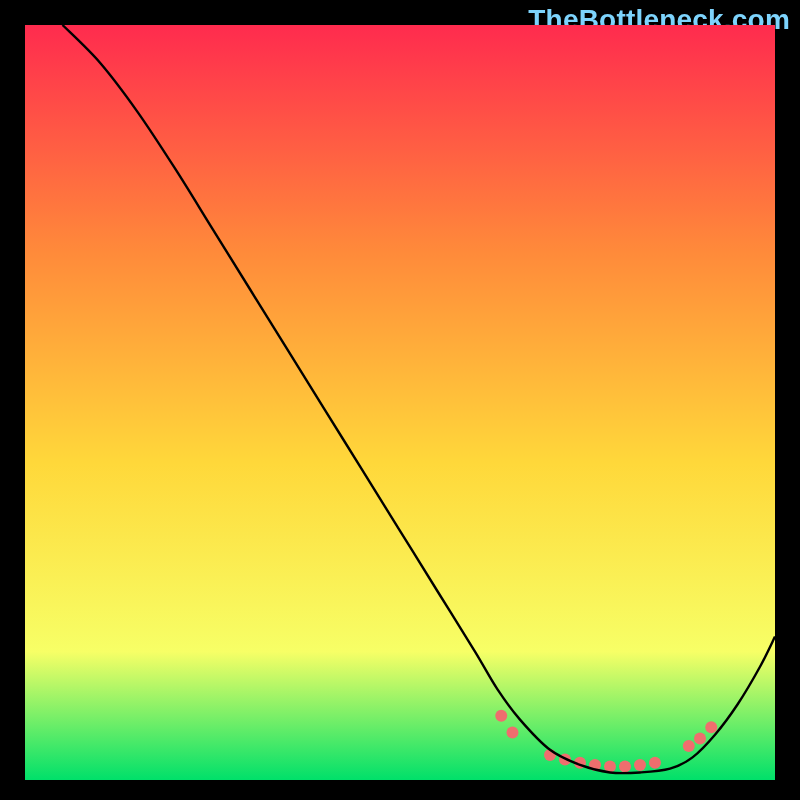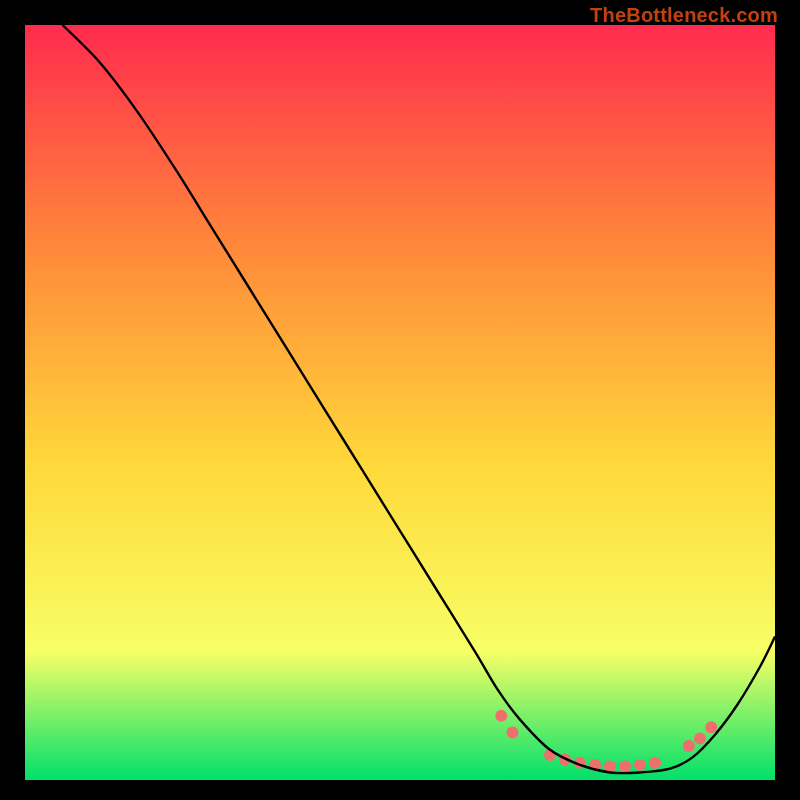--- a/index.html
+++ b/index.html
@@ -20,23 +20,23 @@
   .plot {
     position: absolute;
     left: 25px;
     top: 25px;
     width: 750px;
     height: 755px;
   }
   .watermark {
     position: absolute;
     top: 4px;
-    right: 22px;
-    color: #c2410c;
-    font-size: 20px;
+    right: 10px;
+    color: #7dd3fc;
+    font-size: 28px;
     font-weight: 600;
     letter-spacing: 0.2px;
     user-select: none;
   }
   svg {
     display: block;
     width: 750px;
     height: 755px;
   }
 </style>

